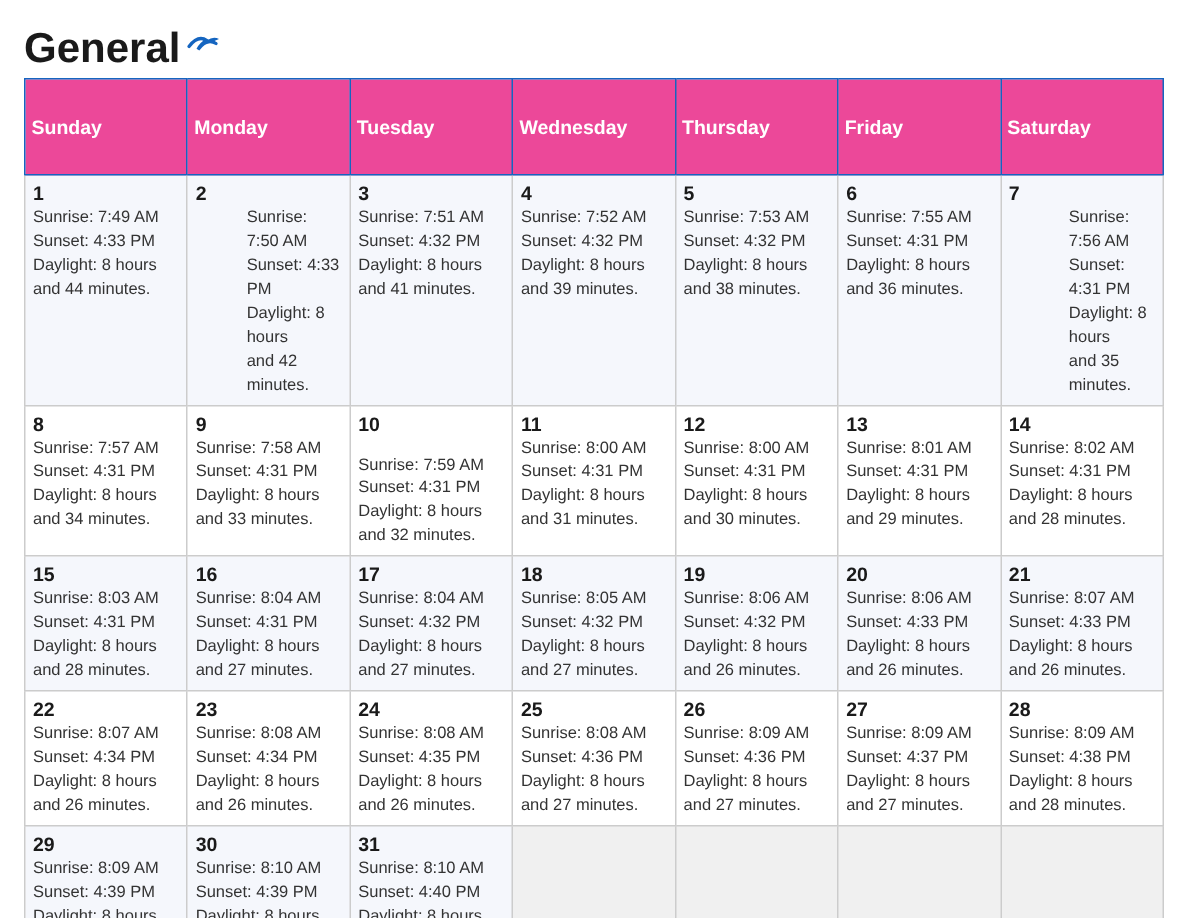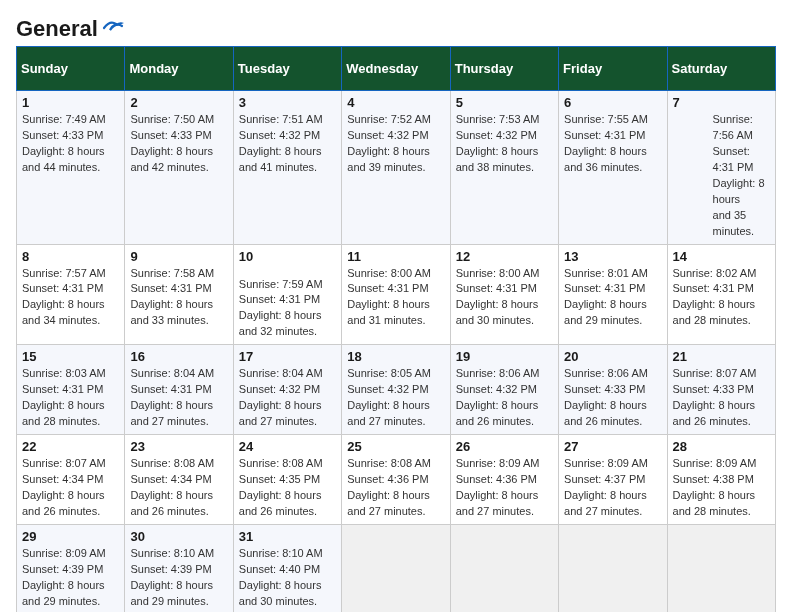--- a/index.html
+++ b/index.html
@@ -37,23 +37,23 @@
     .location-title {
       font-size: 16px;
       color: #333;
     }
     table {
       width: 100%;
       border-collapse: collapse;
       font-size: 11px;
     }
     thead tr th {
-      background-color: #14532d;
+      background-color: #ec4899;
       color: #fff;
-      padding: 14px 4px;
+      padding: 24px 4px;
       text-align: left;
       font-size: 13px;
       font-weight: bold;
       border: 1px solid #1565c0;
       margin-left: 43px;
     }
     tbody tr td {
       border: 1px solid #ccc;
       padding: 4px 5px;
       vertical-align: top;
@@ -82,21 +82,21 @@
     .empty-cell {
       background: #f0f0f0 !important;
     }
   </style>
 </head>
 <body>
 
 <div class="header-area">
   <div class="logo">
     <div class="logo-top">
-      <span style="font-size:22px;font-weight:bold;color:#1a1a1a;">General</span>
+      <span style="font-size:28px;font-weight:bold;color:#1a1a1a;">General</span>
       <svg width="22" height="18" viewBox="0 0 22 18" style="margin-left:2px;margin-top:-4px;">
         <path d="M2 10 Q8 2 14 6 Q10 8 8 12 Q14 4 20 8" fill="none" stroke="#1565c0" stroke-width="2.2" stroke-linecap="round"></path>
         <path d="M14 6 Q18 3 22 5 Q18 7 14 8" fill="#1565c0"></path>
       </svg>
     </div>
     <span style="font-size:22px;font-weight:bold;color:#1565c0;margin-top:-4px;"></span>
   </div>
   <div class="title-area">
     <div class="month-title"></div>
     <div class="location-title"></div>
@@ -119,21 +119,21 @@
       <tr>
         <td>
           <span class="day-number">1</span>
           <div class="day-detail" style="white-space: pre-line;">Sunrise: 7:49 AM
 Sunset: 4:33 PM
 Daylight: 8 hours
 and 44 minutes.</div>
         </td>
         <td>
           <span class="day-number">2</span>
-          <div class="day-detail" style="white-space: pre-line;">Sunrise: 7:50 AM
+          <div class="day-detail" style="white-space: pre-line; margin-left: 34px;">Sunrise: 7:50 AM
 Sunset: 4:33 PM
 Daylight: 8 hours
 and 42 minutes.</div>
         </td>
         <td>
           <span class="day-number">3</span>
           <div class="day-detail" style="white-space: pre-line;">Sunrise: 7:51 AM
 Sunset: 4:32 PM
 Daylight: 8 hours
 and 41 minutes.</div>

